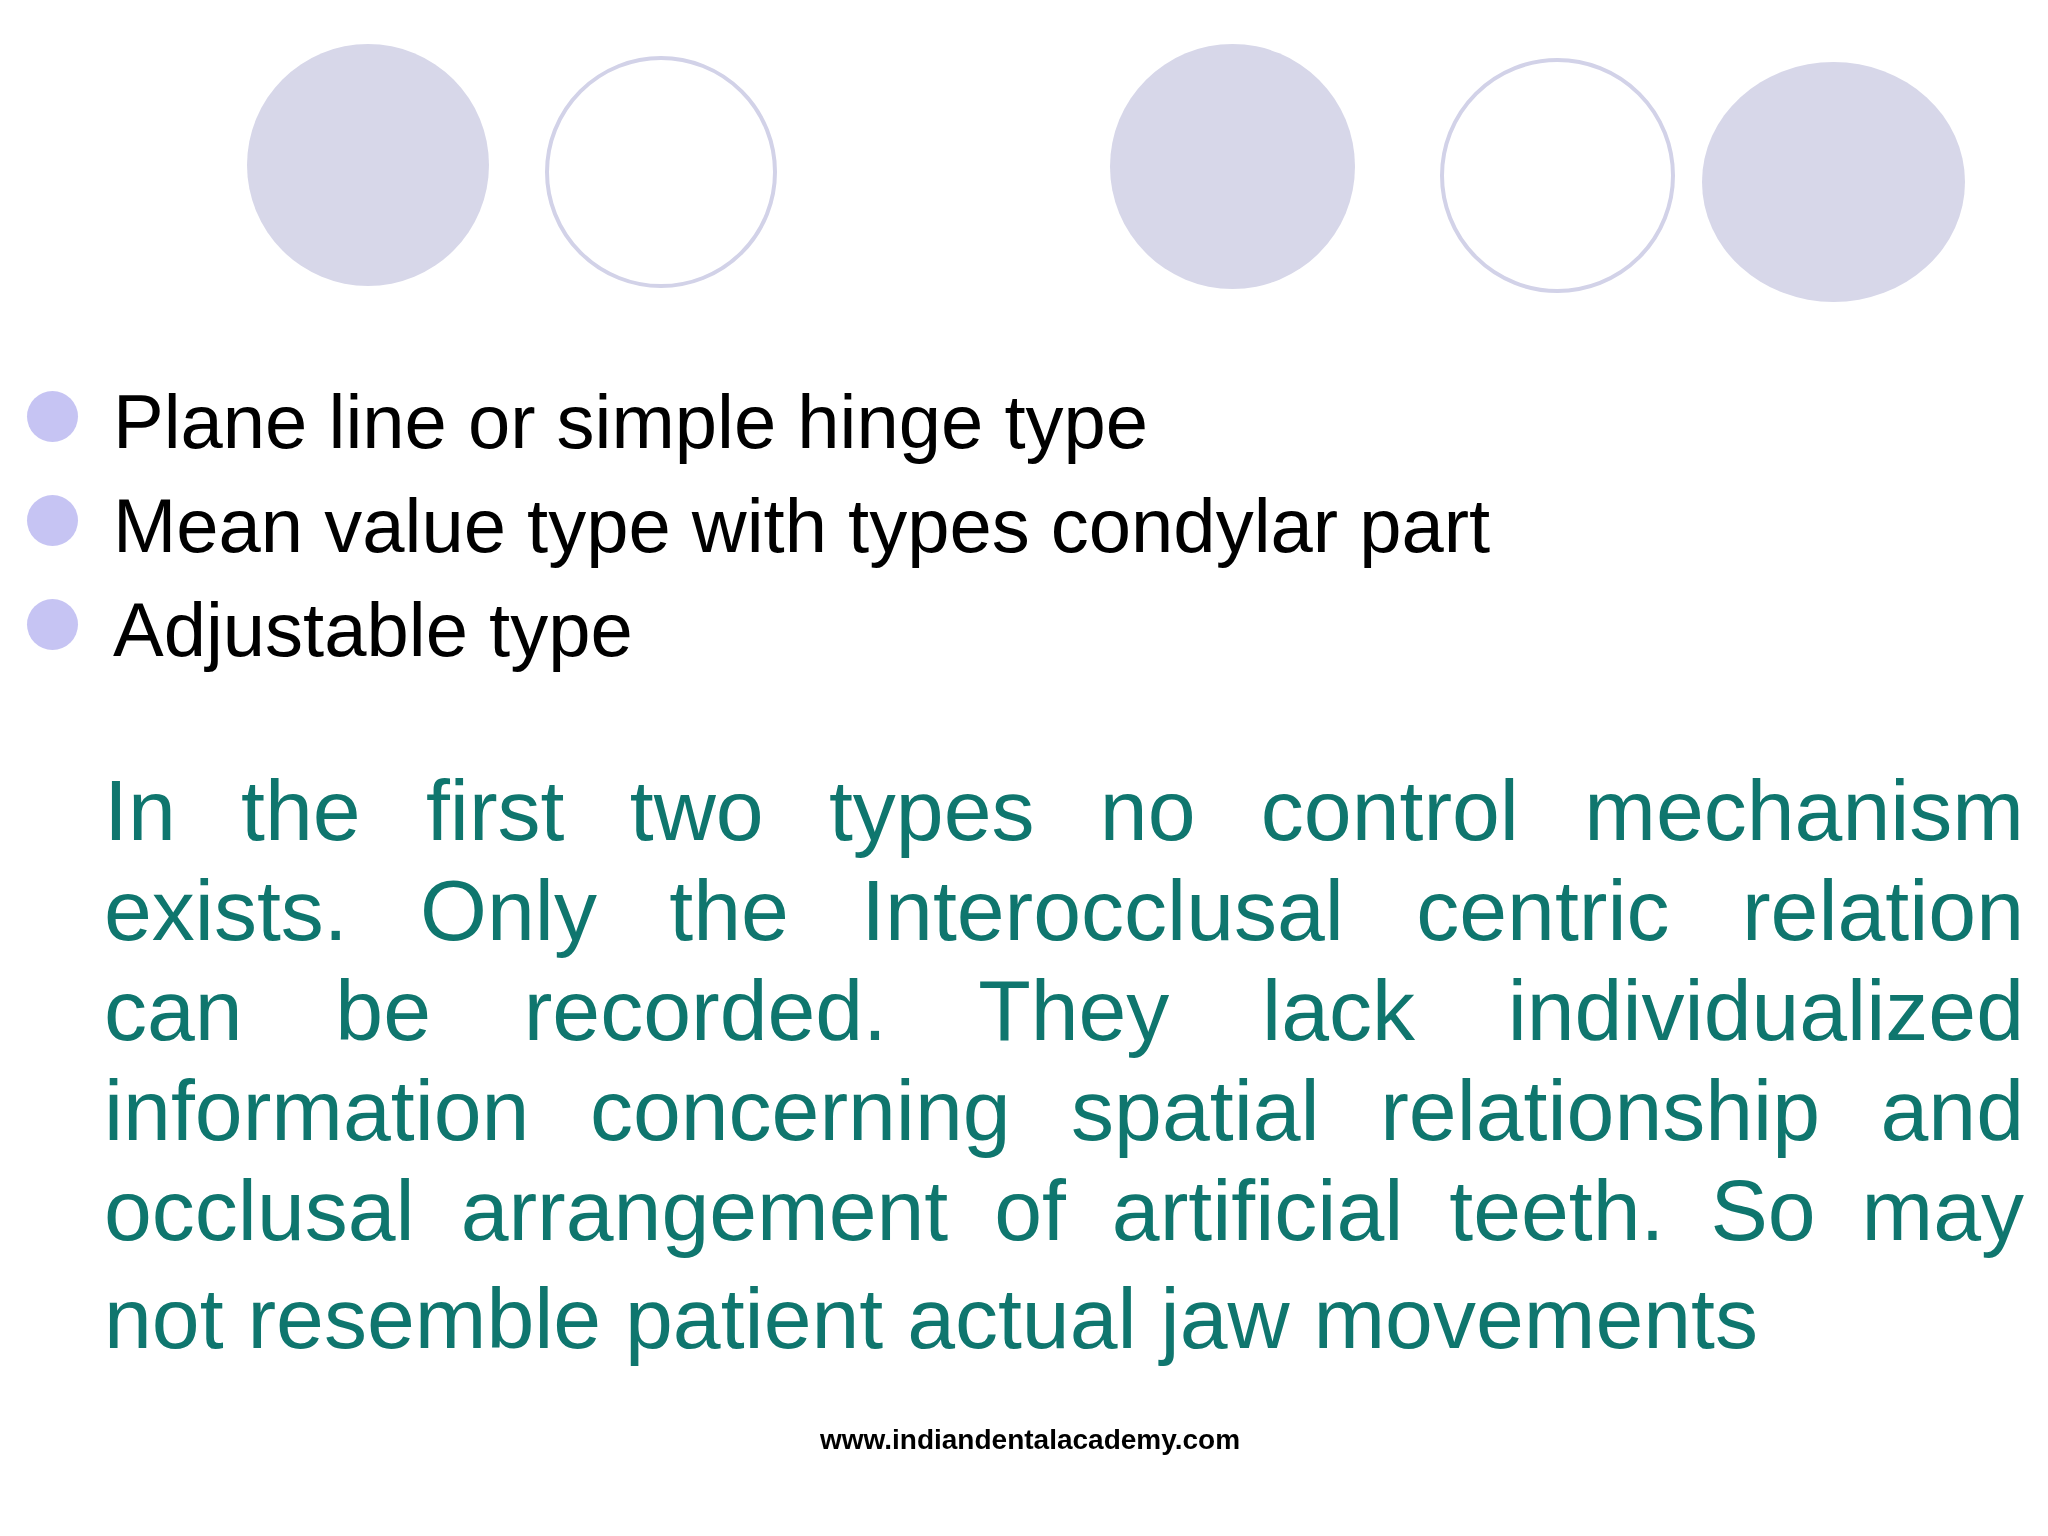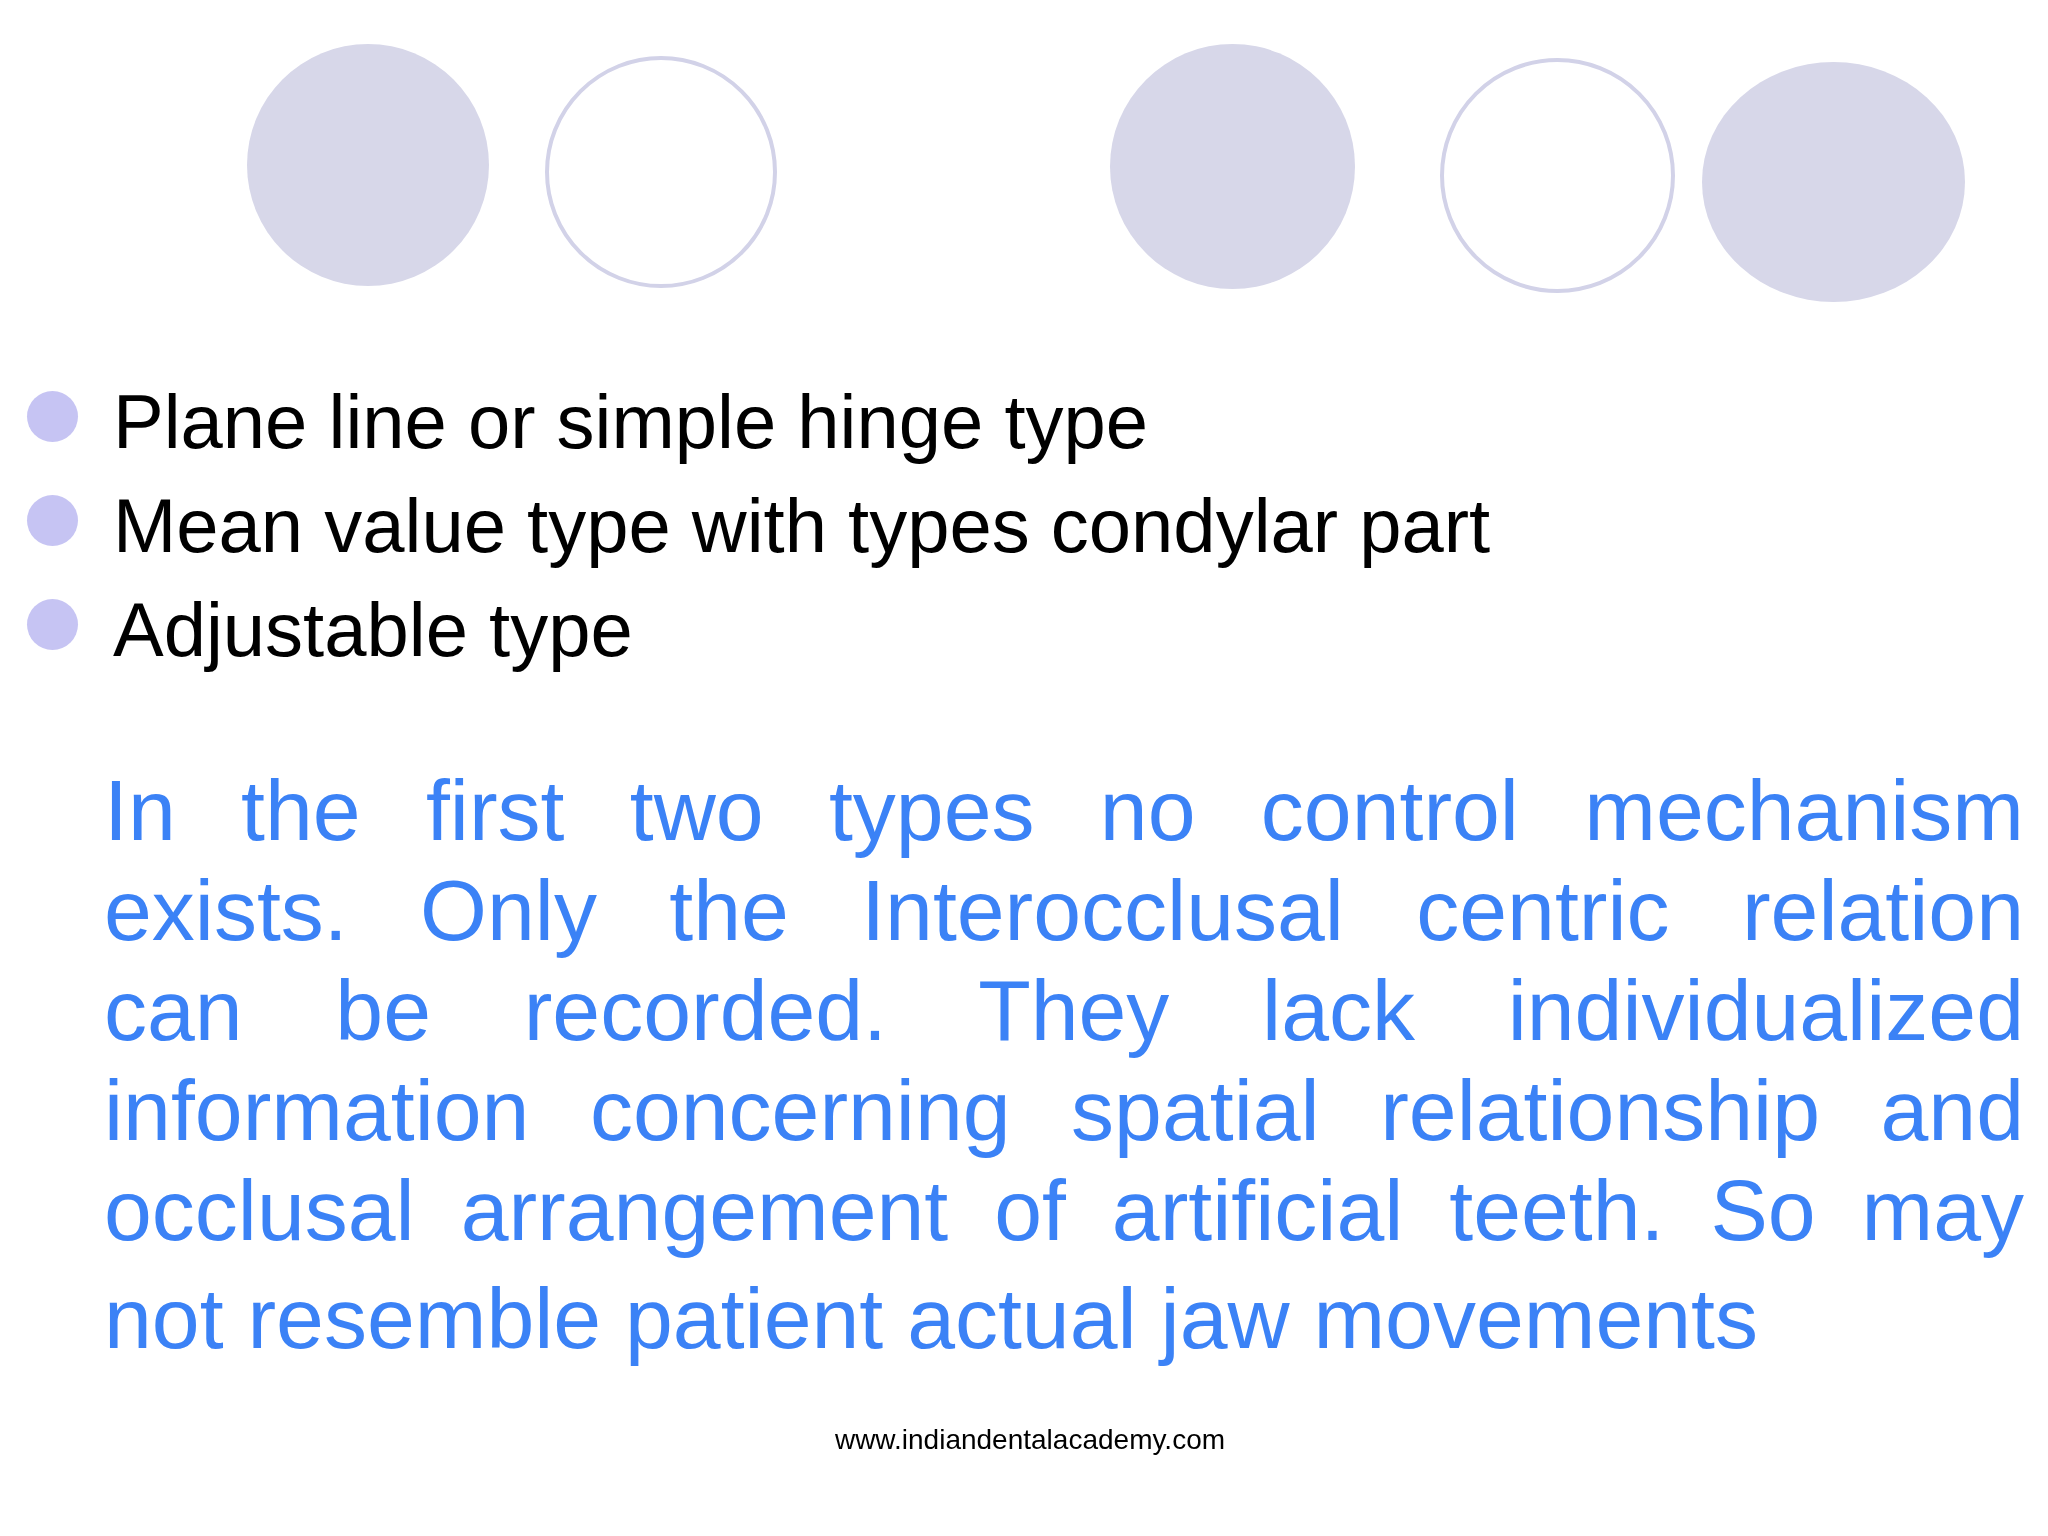--- a/index.html
+++ b/index.html
@@ -99,21 +99,21 @@
   }
 
   
   .para {
     position: absolute;
     left: 104px;
     top: 760px;
     width: 1920px;
     font-size: 86px;
     line-height: 100px;
-    color: #3b82f6;
+    color: #0f766e;
     text-align: justify;
     z-index: 2;
   }
   .para .line {
     display: block;
     text-align: justify;
     text-align-last: justify;
     white-space: nowrap;
   }
   .para .line.last {
@@ -124,20 +124,21 @@
   
   .footer {
     position: absolute;
     left: 0;
     top: 1424px;
     width: 2048px;
     text-align: center;
     font-size: 28px;
     color: #000000;
     z-index: 4;
+    font-weight: bold;
   }
   .footer-text {
     display: inline-block;
     margin-left: 12px;
   }
 </style>
 </head>
 <body>
 
 <div class="slide">

